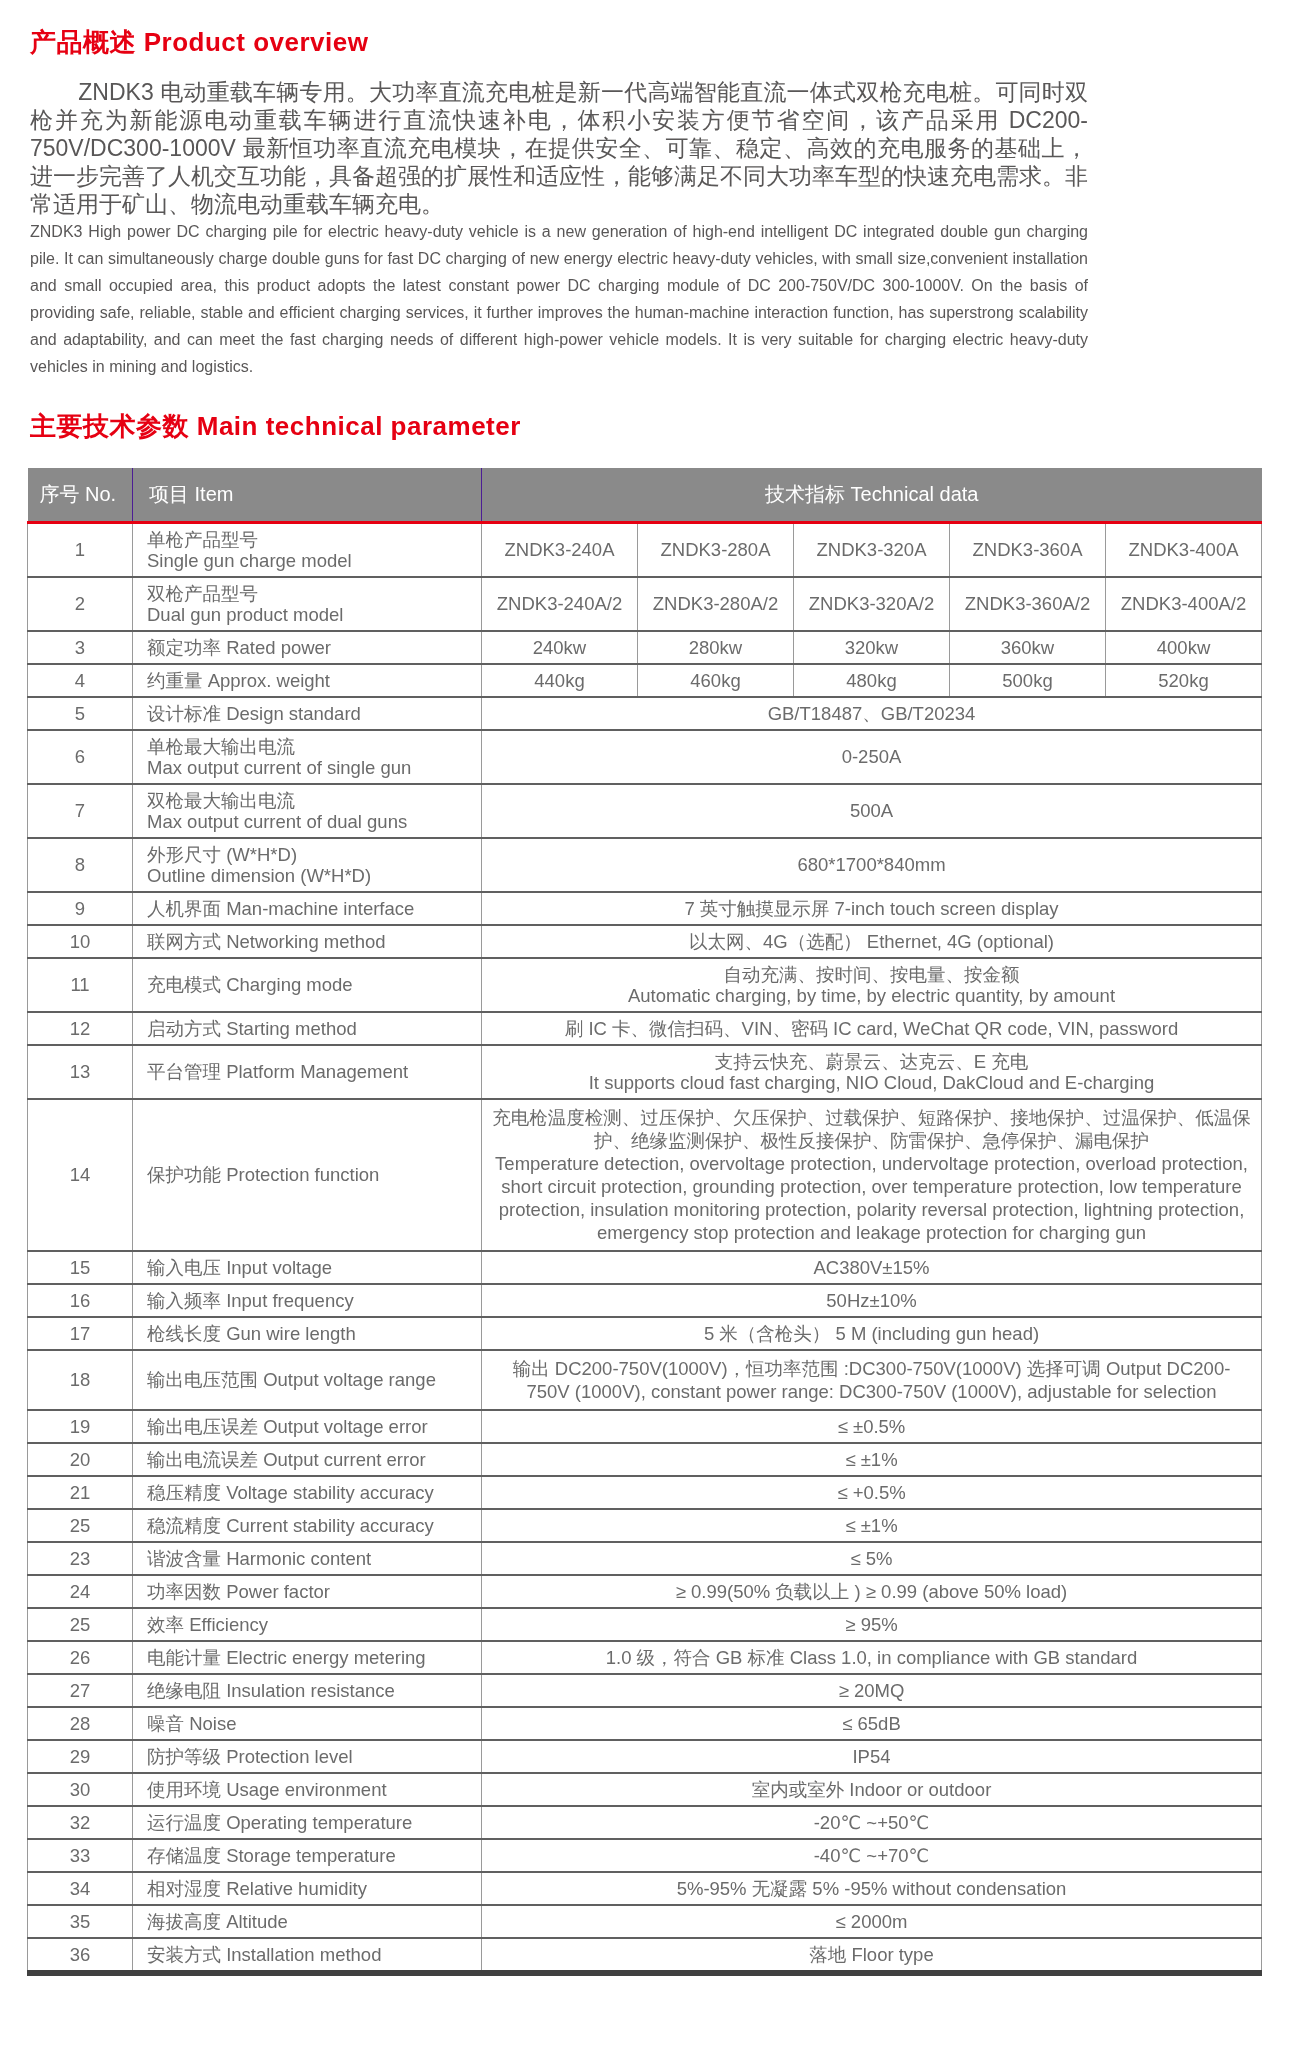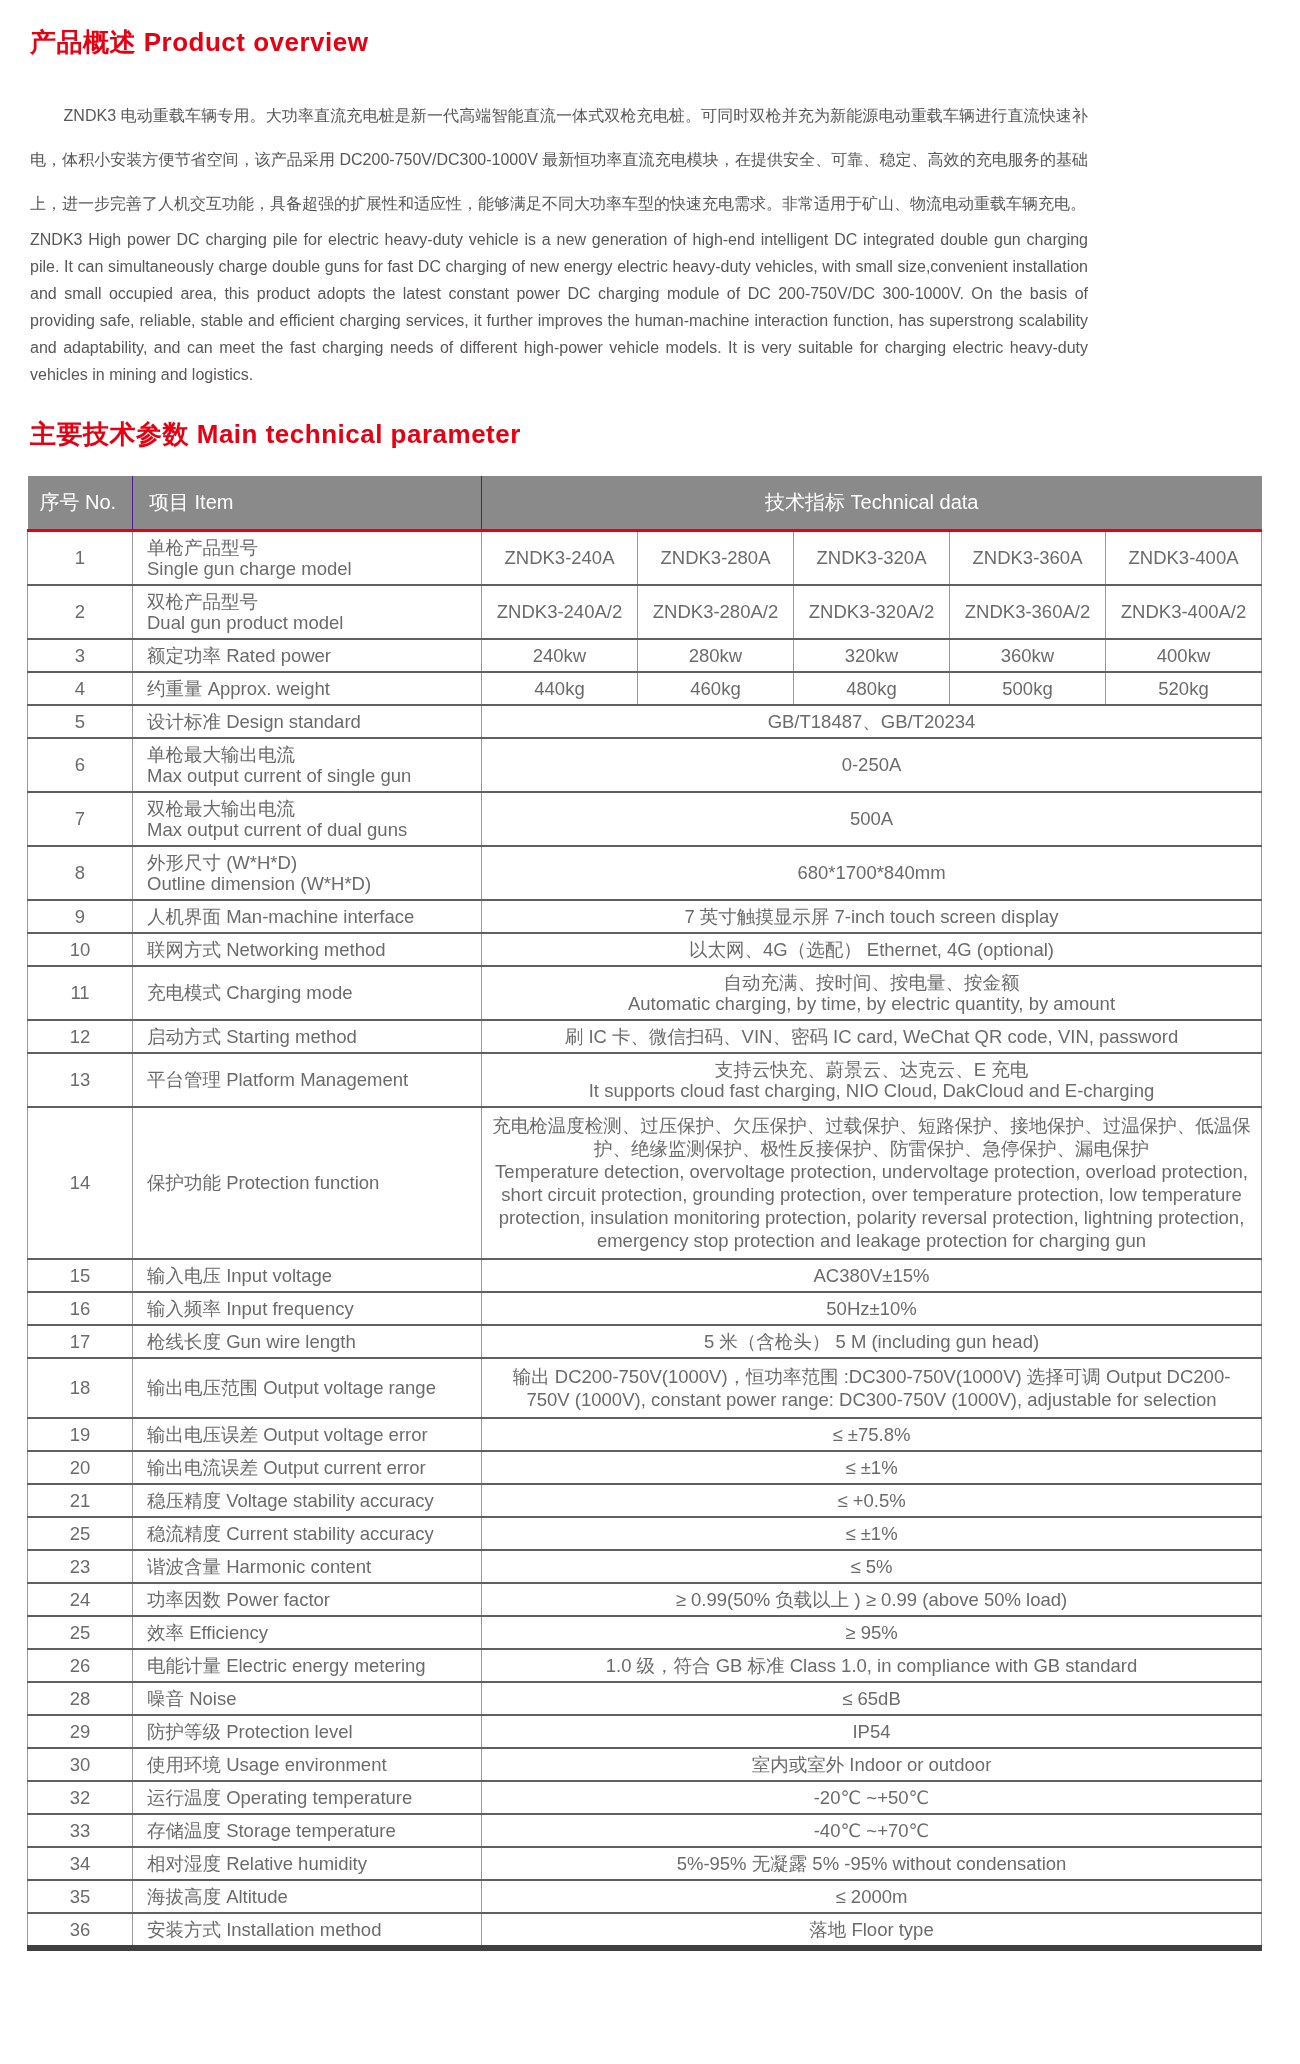--- a/index.html
+++ b/index.html
@@ -18,23 +18,23 @@
     line-height: 32px;
     margin: 0 30px;
     letter-spacing: 0.5px;
   }
   .para {
     margin: 0 26px 0 30px;
     text-align: justify;
     color: var(--body-text, #595757);
   }
   .para-cn {
-    margin-top: 36px;
-    font-size: 16px;
-    line-height: 44px;
+    margin-top: 20px;
+    font-size: 23px;
+    line-height: 28px;
     text-indent: 2.1em;
   }
   .para-en {
     font-size: 16px;
     line-height: 27px;
   }
   .params-title { margin-top: 30px; }
 
   table.spec {
     margin: 26px 38px 0 27px;
@@ -220,21 +220,21 @@
           <td class="c-val c-merged" colspan="5">5 米（含枪头） 5 M (including gun head)</td>
         </tr>
         <tr>
           <td class="c-no">18</td>
           <td class="c-item">输出电压范围 Output voltage range</td>
           <td class="c-val c-merged" colspan="5">输出 DC200-750V(1000V)，恒功率范围 :DC300-750V(1000V) 选择可调 Output DC200-750V (1000V), constant power range: DC300-750V (1000V), adjustable for selection</td>
         </tr>
         <tr>
           <td class="c-no">19</td>
           <td class="c-item">输出电压误差 Output voltage error</td>
-          <td class="c-val c-merged" colspan="5">≤ ±75.8%</td>
+          <td class="c-val c-merged" colspan="5">≤ ±0.5%</td>
         </tr>
         <tr>
           <td class="c-no">20</td>
           <td class="c-item">输出电流误差 Output current error</td>
           <td class="c-val c-merged" colspan="5">≤ ±1%</td>
         </tr>
         <tr>
           <td class="c-no">21</td>
           <td class="c-item">稳压精度 Voltage stability accuracy</td>
           <td class="c-val c-merged" colspan="5">≤ +0.5%</td>
@@ -258,20 +258,25 @@
           <td class="c-no">25</td>
           <td class="c-item">效率 Efficiency</td>
           <td class="c-val c-merged" colspan="5">≥ 95%</td>
         </tr>
         <tr>
           <td class="c-no">26</td>
           <td class="c-item">电能计量 Electric energy metering</td>
           <td class="c-val c-merged" colspan="5">1.0 级，符合 GB 标准 Class 1.0, in compliance with GB standard</td>
         </tr>
         <tr>
+          <td class="c-no">27</td>
+          <td class="c-item">绝缘电阻 Insulation resistance</td>
+          <td class="c-val c-merged" colspan="5">≥ 20MQ</td>
+        </tr>
+        <tr>
           <td class="c-no">28</td>
           <td class="c-item">噪音 Noise</td>
           <td class="c-val c-merged" colspan="5">≤ 65dB</td>
         </tr>
         <tr>
           <td class="c-no">29</td>
           <td class="c-item">防护等级 Protection level</td>
           <td class="c-val c-merged" colspan="5">IP54</td>
         </tr>
         <tr>

